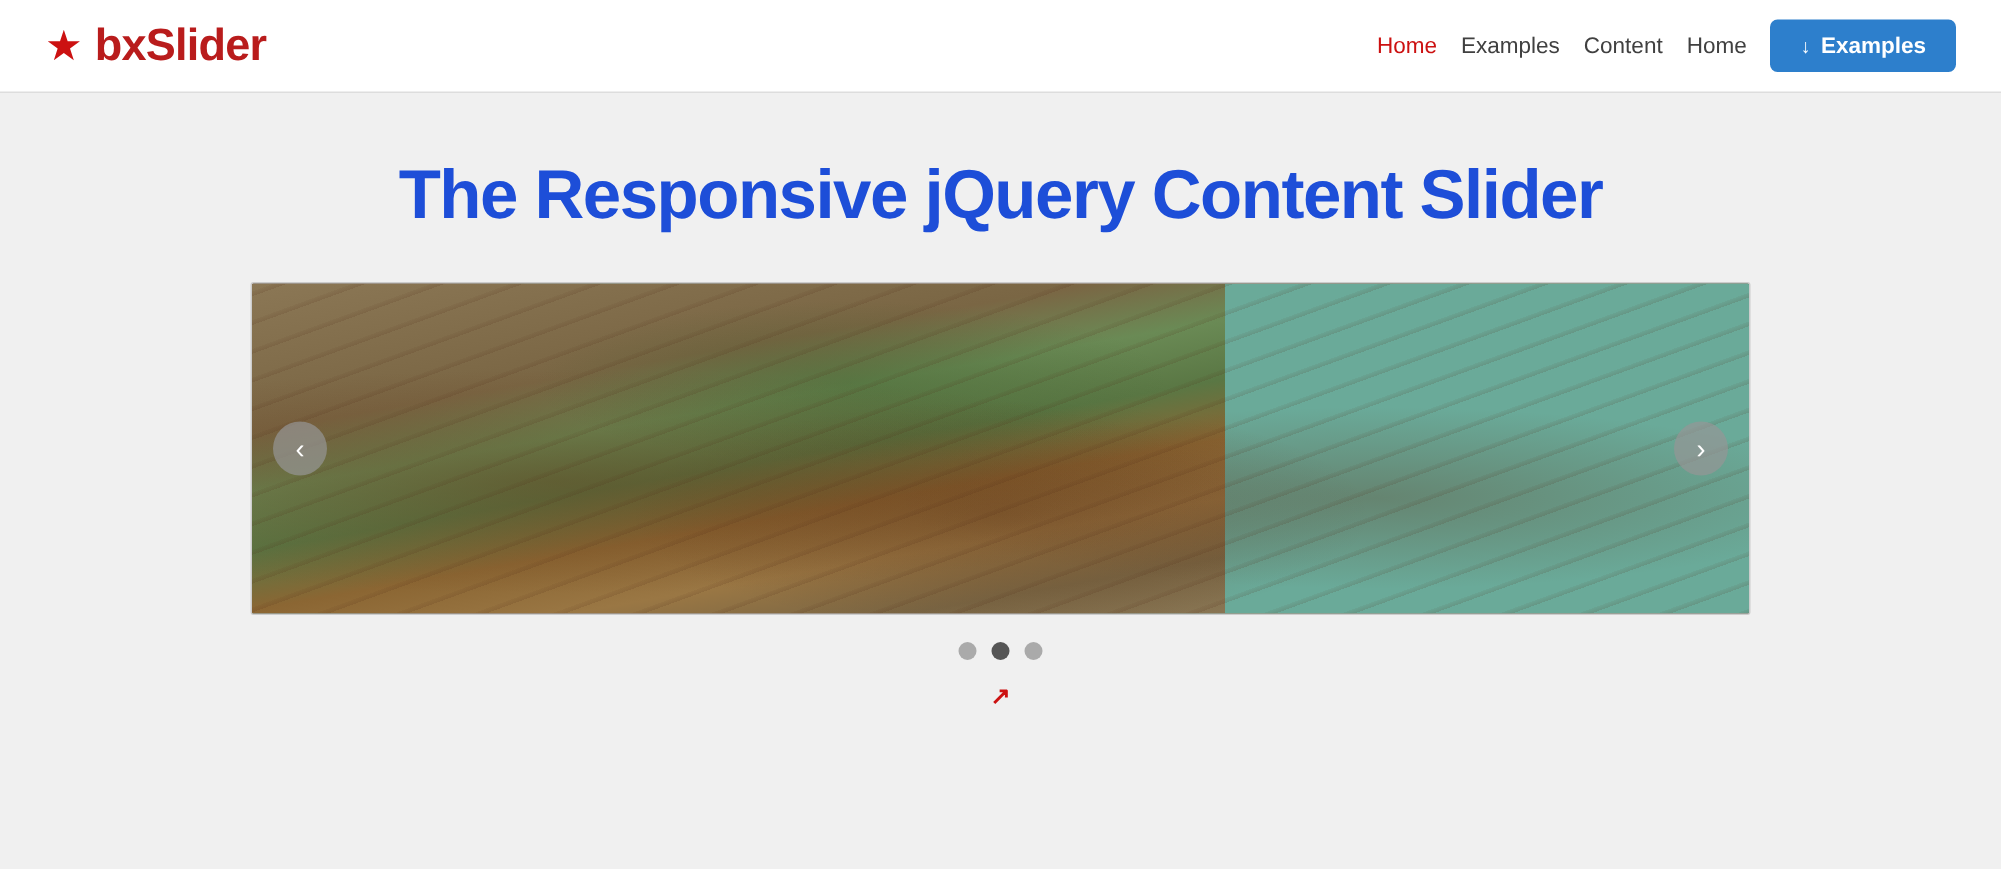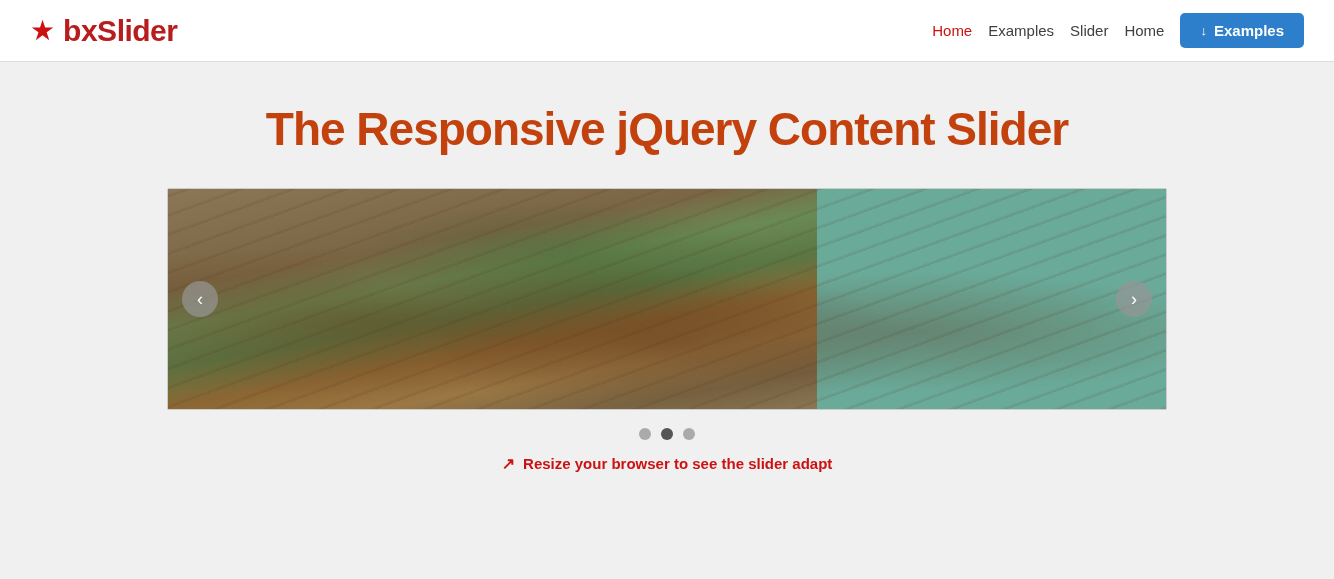--- a/index.html
+++ b/index.html
@@ -80,21 +80,21 @@
     main {
       display: flex;
       flex-direction: column;
       align-items: center;
       padding: 40px 20px 30px;
     }
 
     .page-title {
       font-size: 46px;
       font-weight: 800;
-      color: #c2410c;
+      color: #1d4ed8;
       text-align: center;
       margin-bottom: 32px;
       letter-spacing: -1px;
     }
 
     
     .slider-wrapper {
       position: relative;
       width: 1000px;
       max-width: 100%;
@@ -234,21 +234,21 @@
 
 <header>
   <div class="logo-area">
     <span class="logo-star">★</span>
     <span class="logo-text">bxSlider</span>
   </div>
 
   <nav>
     <a class="nav-link active">Home</a>
     <a class="nav-link">Examples</a>
-    <a class="nav-link">Slider</a>
+    <a class="nav-link">Content</a>
     <a class="nav-link">Home</a>
     <button class="download-btn">
       <span class="arrow-down">↓</span>
       <span>Examples</span>
     </button>
   </nav>
 </header>
 
 <main>
   <h1 class="page-title">The Responsive jQuery Content Slider</h1>
@@ -262,15 +262,14 @@
   </div>
 
   <div class="slider-dots">
     <div class="dot"></div>
     <div class="dot active"></div>
     <div class="dot"></div>
   </div>
 
   <div class="resize-hint">
     <span class="resize-icon">↗</span>
-    <span>Resize your browser to see the slider adapt</span>
   </div>
 </main>
 
 </body></html>

